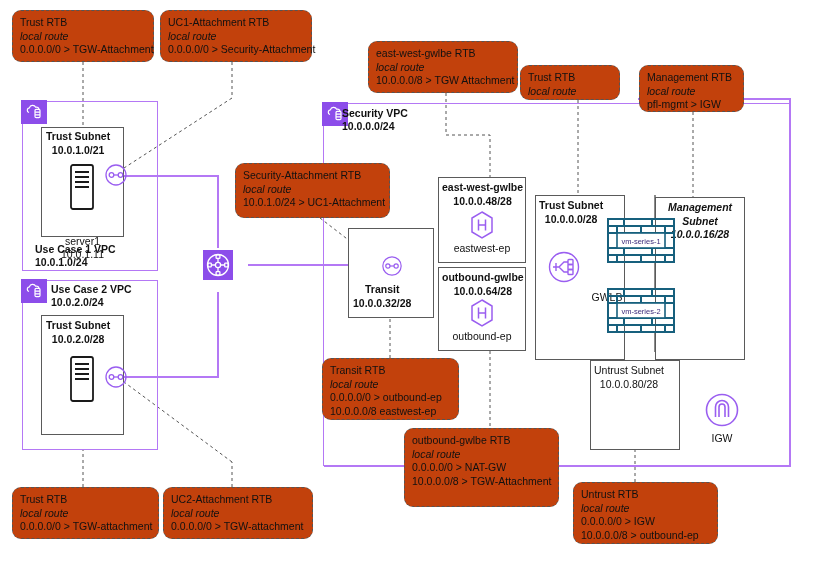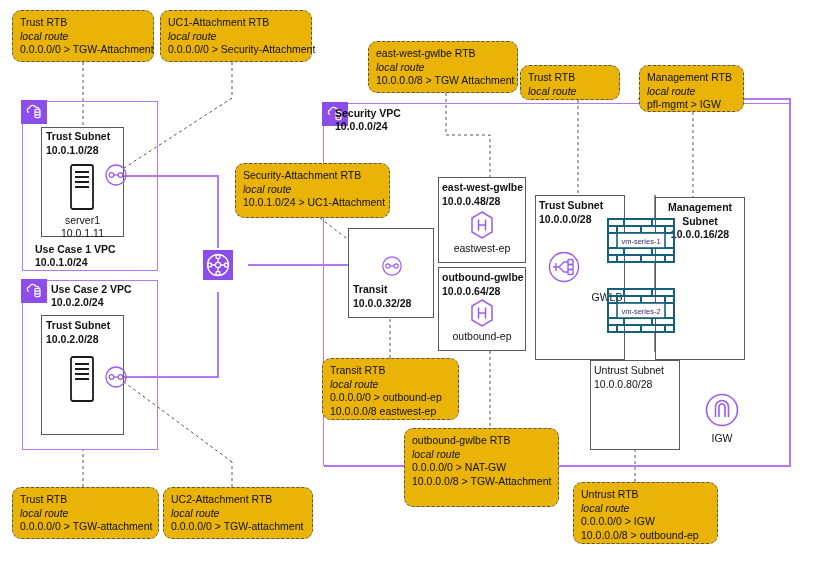--- a/index.html
+++ b/index.html
@@ -7,21 +7,21 @@
     width:814px;height:566px;position:relative;overflow:hidden;
     font-family:"Liberation Sans","DejaVu Sans",sans-serif;
     color:#1a1a1a;
   }
   #canvas{position:absolute;inset:0;width:814px;height:566px;}
   svg.wires{position:absolute;left:0;top:0;width:814px;height:566px;pointer-events:none;}
 
   
   .rtb{
     position:absolute;box-sizing:border-box;
-    border:1px dashed #555;border-radius:9px;background:#eab308;
+    border:1px dashed #555;border-radius:9px;background:#c2410c;
     padding:5px 7px 6px 7px;
     font-size:10.5px;line-height:13.5px;color:#111;
     z-index:6;
   }
   .rtb .t{white-space:nowrap;}
   .rtb .ital{font-style:italic;}
 
   
   .vpc{
     position:absolute;box-sizing:border-box;
@@ -35,21 +35,21 @@
     position:absolute;font-weight:bold;font-size:10.5px;line-height:13px;
     white-space:nowrap;z-index:4;color:#111;
   }
 
   
   .subnet{
     position:absolute;box-sizing:border-box;
     border:1.8px solid #5a5a5a;background:#fff;z-index:3;
   }
   .subnet-label{
-    position:absolute;font-size:10.5px;line-height:13.5px;white-space:nowrap;z-index:5;color:#111;
+    position:absolute;font-size:10.5px;line-height:13.5px;white-space:nowrap;z-index:5;color:#111;text-align:center;
   }
   .subnet-label .b{font-weight:bold;}
   .subnet-label.ctr{text-align:center;}
 
   
   .cap{
     position:absolute;font-size:10.5px;line-height:13px;white-space:nowrap;
     text-align:center;z-index:5;color:#111;
   }
 
@@ -195,31 +195,31 @@
       </svg>
   </div>
   <div class="vpc-label" style="left:35px;top:243px;">
     <div>Use Case 1 VPC</div>
     <div>10.0.1.0/24</div>
   </div>
 
   <div class="subnet" style="left:41px;top:127px;width:83px;height:110px;"></div>
   <div class="subnet-label" style="left:46px;top:130px;">
     <div class="b">Trust Subnet</div>
-    <div class="b">10.0.1.0/28</div>
+    <div class="b">10.0.1.0/21</div>
   </div>
   <div class="srv" style="left:68px;top:163px;">
     <svg width="28" height="48" viewBox="0 0 28 48">
         <g fill="none" stroke="#1a1a1a" stroke-width="1.8">
       <rect x="3" y="2" width="22" height="44" rx="2"></rect>
       <path d="M7 9h14M7 14h14M7 19h14M7 24h14"></path>
         </g>
       </svg>
   </div>
-  <div class="cap" style="left:41px;top:214px;width:83px;">
+  <div class="cap" style="left:41px;top:235px;width:83px;">
     <div>server1</div>
     <div>10.0.1.11</div>
   </div>
   <div class="eni" style="left:104px;top:163px;">
     <svg width="24" height="24" viewBox="0 0 24 24">
         <g fill="none" stroke="#9a5ef0" stroke-width="1.3">
       <circle cx="12" cy="12" r="10"></circle>
           <circle cx="7.5" cy="12" r="2.3"></circle>
       <circle cx="16.5" cy="12" r="2.3"></circle>
           <path d="M9.8 12h4.4"></path>
@@ -283,21 +283,21 @@
   <div class="vpc" style="left:323px;top:103px;width:467px;height:363px;"></div>
   <div class="vpc-badge" style="left:322px;top:102px;">
     <svg width="17" height="16" viewBox="0 0 17 16">
         <g fill="none" stroke="#fff" stroke-width="1.2">
       <path d="M3 8.5a2.4 2.4 0 0 1 .4-4.7 3.4 3.4 0 0 1 6.3-.6A2.6 2.6 0 0 1 13 5.6"></path>
       <rect x="9" y="5.4" width="5" height="8.2" rx="1.1"></rect>
       <path d="M9 8.1h5M9 10.8h5"></path>
         </g>
       </svg>
   </div>
-  <div class="vpc-label" style="left:335px;top:107px;">
+  <div class="vpc-label" style="left:342px;top:107px;">
     <div>Security VPC</div>
     <div>10.0.0.0/24</div>
   </div>
 
   <div class="subnet" style="left:348px;top:228px;width:86px;height:90px;"></div>
   <div class="subnet-label" style="left:353px;top:283px;">
     <div class="b">Transit</div>
     <div class="b">10.0.0.32/28</div>
   </div>
   <div class="eni" style="left:381px;top:255px;">
@@ -353,21 +353,21 @@
       <path d="M8 19h6M14 19l5-5h4M14 19l5 5h4M11 15v8"></path>
       <rect x="23" y="11.5" width="5" height="5" rx="0.8"></rect>
       <rect x="23" y="16.5" width="5" height="5" rx="0.8"></rect>
       <rect x="23" y="21.5" width="5" height="5" rx="0.8"></rect>
         </g>
       </svg>
   </div>
   <div class="cap" style="left:562px;top:291px;width:90px;">GWLB</div>
 
   <div class="subnet" style="left:655px;top:197px;width:90px;height:163px;"></div>
-  <div class="subnet-label ctr" style="left:655px;top:201px;width:90px;">
+  <div class="subnet-label ctr" style="left:655px;top:201px;width:90px;font-style:italic;">
     <div class="b">Management</div>
     <div class="b">Subnet</div>
     <div class="b">10.0.0.16/28</div>
   </div>
 
   <div class="fw" style="left:601px;top:218px;">
     <svg width="68" height="45" viewBox="0 0 68 45">
       <g fill="none" stroke="#17607d" stroke-width="2">
         <rect x="1" y="1" width="66" height="43"></rect>
         <path d="M1 8h66M1 15h66M1 30h66M1 37h66"></path>

